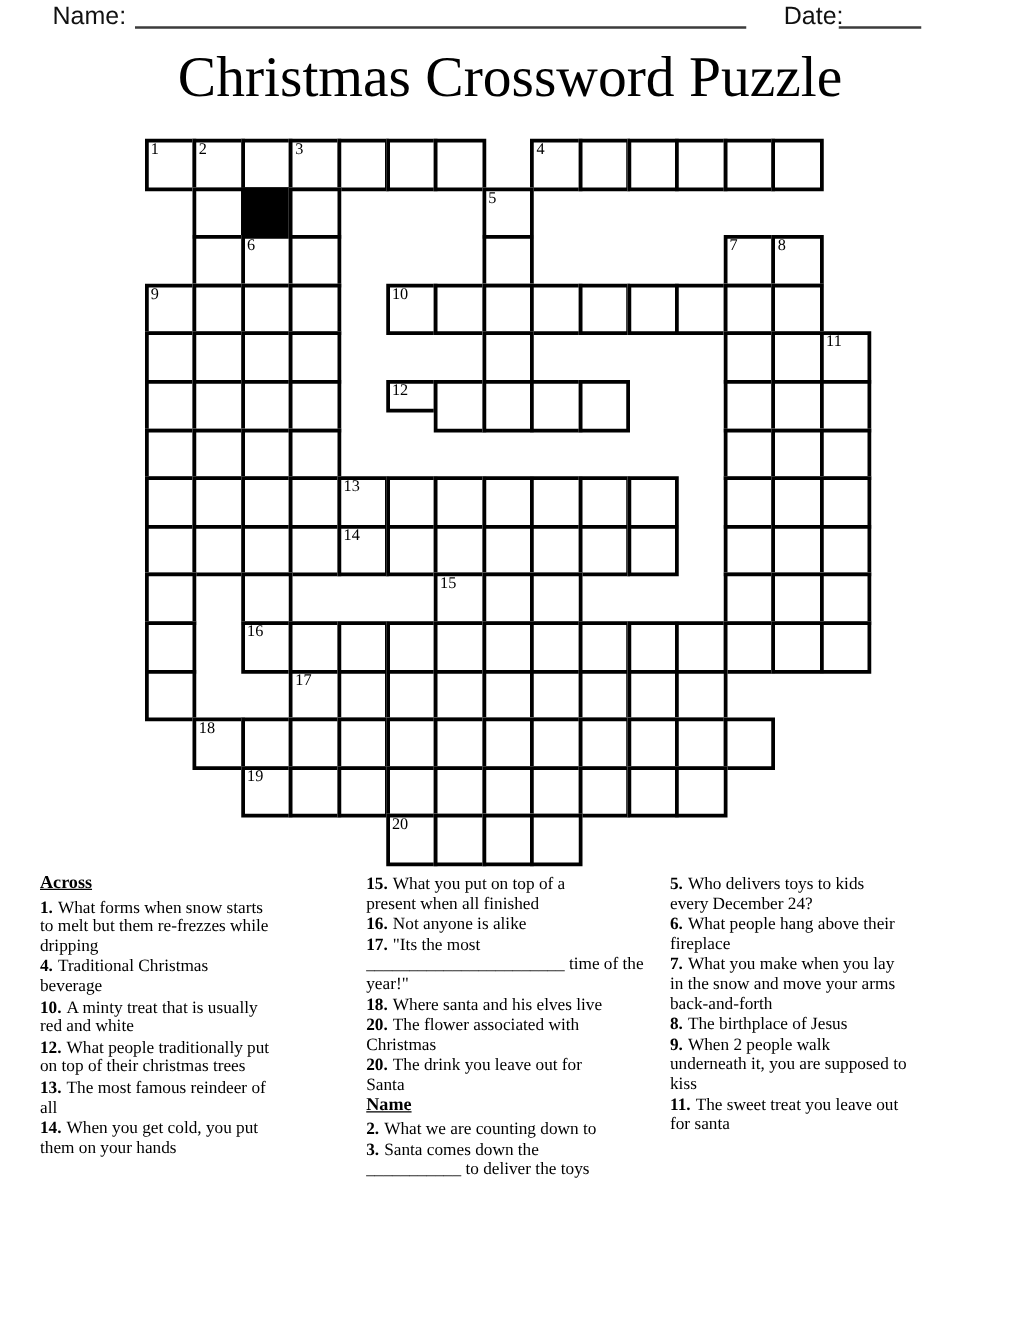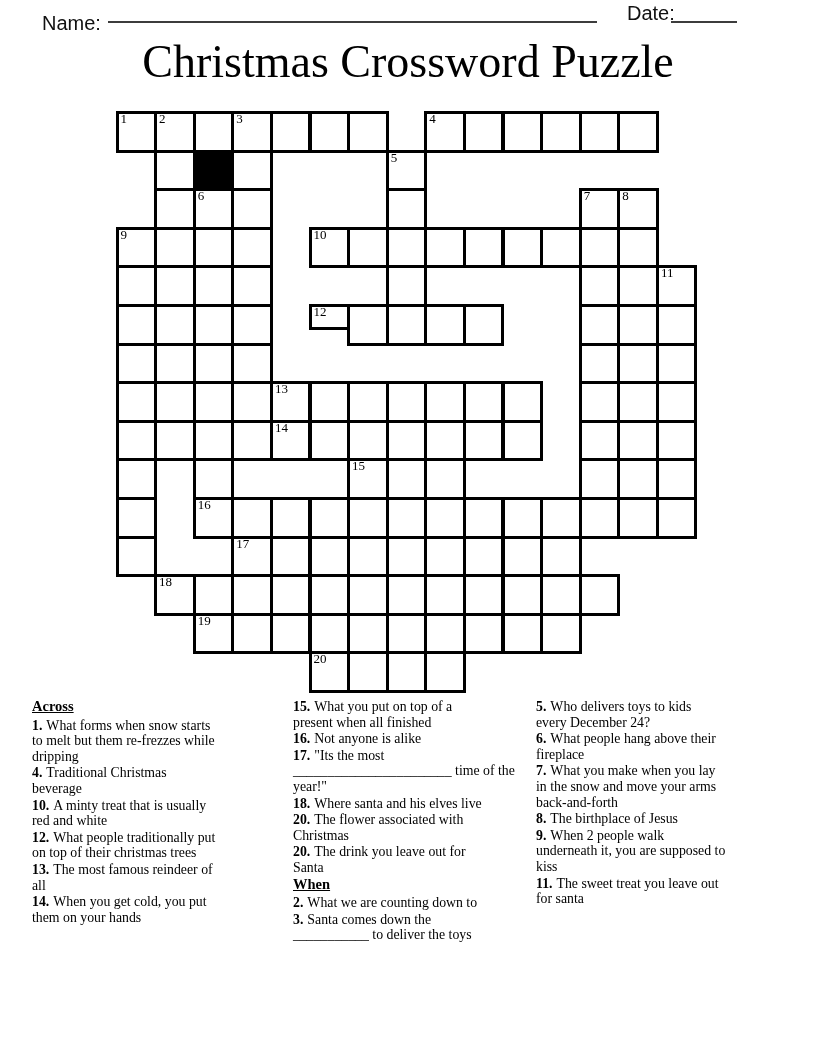--- a/index.html
+++ b/index.html
@@ -19,21 +19,21 @@
   .clue-heading{font-weight:bold;text-decoration:underline;font-size:14.5px;margin:0 0 3px 0;}
   .clue{margin:0 0 1px 0;}
   .clue-num{font-weight:bold;margin-right:4px;}
   .clue-text{white-space:pre-line;}
 </style>
 </head>
 <body>
 
 <div class="page">
 
-  <span class="hdr-label" style="left:42px;top:12px;">Name:</span>
+  <span class="hdr-label" style="left:42px;top:2px;">Name:</span>
   <div class="hline" style="left:108px;top:21px;width:489px;"></div>
 
   <span class="hdr-label" style="left:627px;top:2px;">Date:</span>
   <div class="hline" style="left:671px;top:21px;width:66px;"></div>
 
   <div class="title">Christmas Crossword Puzzle</div>
 
   <div id="grid">
       <div class="cell" style="left: 115.5px; top: 111px; height: 41.6px; width: 41.6px;">
         <span class="cellnum">1</span>
@@ -247,21 +247,21 @@
 present when all finished</span></div>
       <div class="clue"><b class="clue-num">16.</b><span class="clue-text">Not anyone is alike</span></div>
       <div class="clue"><b class="clue-num">17.</b><span class="clue-text">"Its the most
 _______________________ time of the
 year!"</span></div>
       <div class="clue"><b class="clue-num">18.</b><span class="clue-text">Where santa and his elves live</span></div>
       <div class="clue"><b class="clue-num">20.</b><span class="clue-text">The flower associated with
 Christmas</span></div>
       <div class="clue"><b class="clue-num">20.</b><span class="clue-text">The drink you leave out for
 Santa</span></div>
-      <div class="clue-heading">When</div>
+      <div class="clue-heading">Name</div>
       <div class="clue"><b class="clue-num">2.</b><span class="clue-text">What we are counting down to</span></div>
       <div class="clue"><b class="clue-num">3.</b><span class="clue-text">Santa comes down the
 ___________ to deliver the toys</span></div>
     </div>
   <div class="clue-col" style="left:536px;" id="cluecol-2">
       <div class="clue"><b class="clue-num">5.</b><span class="clue-text">Who delivers toys to kids
 every December 24?</span></div>
       <div class="clue"><b class="clue-num">6.</b><span class="clue-text">What people hang above their
 fireplace</span></div>
       <div class="clue"><b class="clue-num">7.</b><span class="clue-text">What you make when you lay

